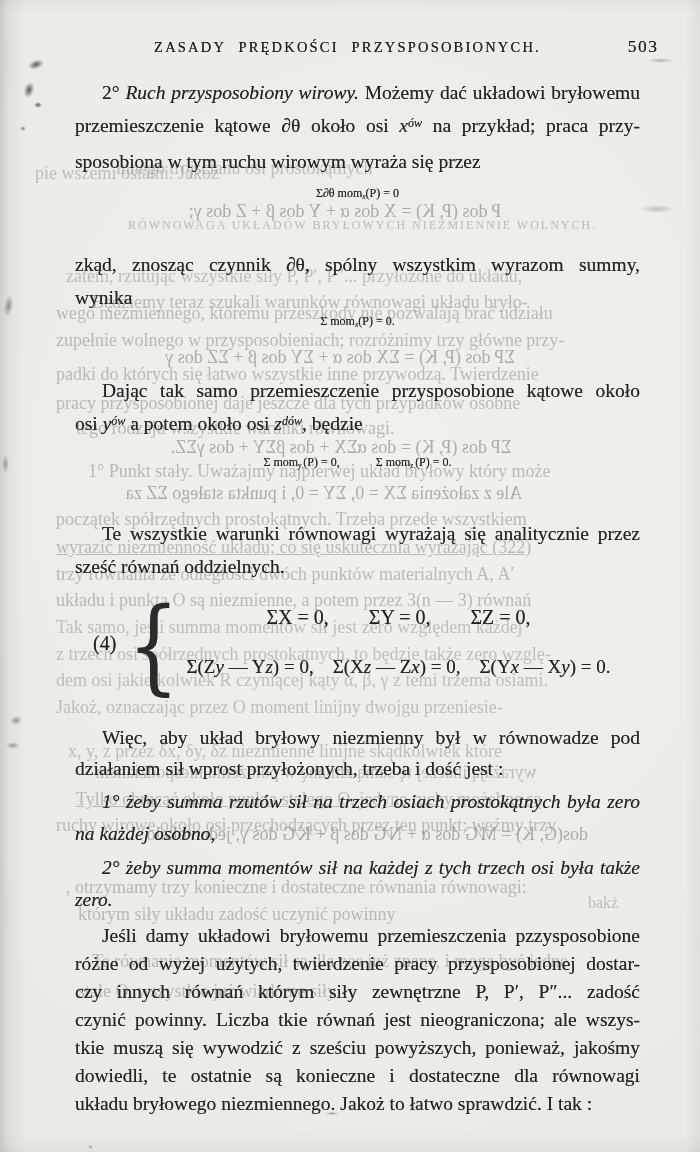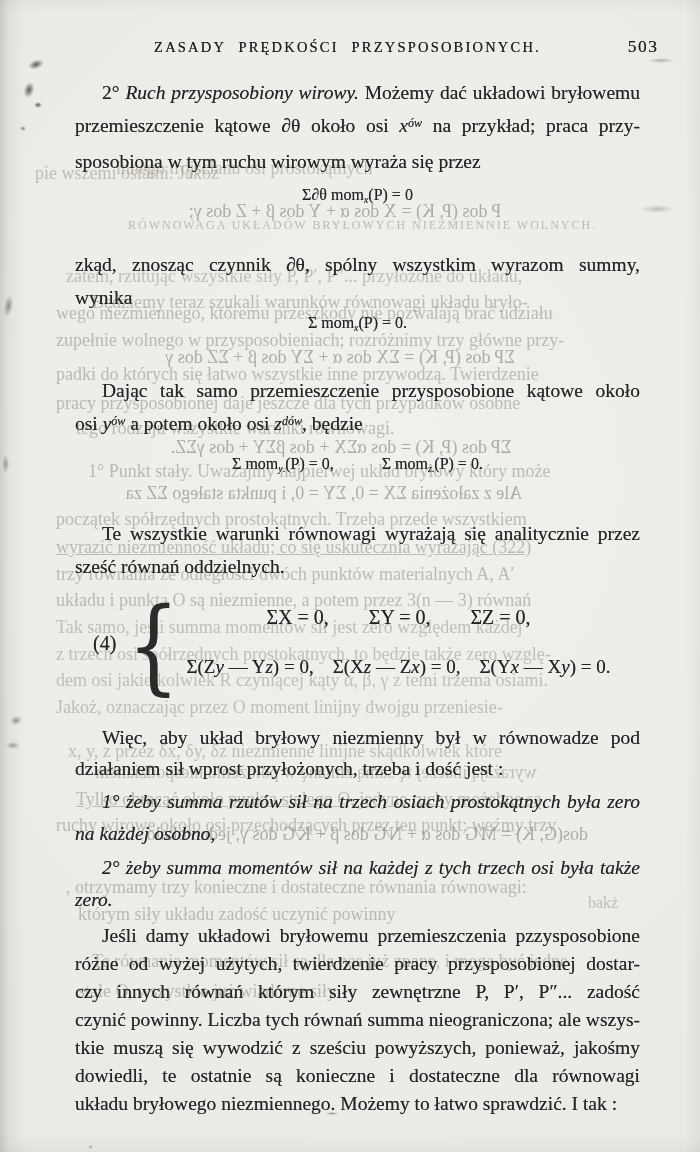--- a/index.html
+++ b/index.html
@@ -39,21 +39,21 @@
            text-align:center;font-size:17.5px;letter-spacing:1.5px;color:#1e1e1e;
            text-shadow:0 0 0.5px rgba(0,0,0,0.6);}
   .block{position:absolute;left:75px;width:565px;z-index:3;
          font-size:19.5px;line-height:33px;color:#242424;
          text-shadow:0 0 0.4px rgba(15,15,15,0.55);}
   .block .line{text-align:justify;text-align-last:justify;}
   .block .line:last-child{text-align-last:auto;}
   .indent .line:first-child{text-indent:27px;}
   .italic{font-style:italic;}
   .formula{position:absolute;left:75px;width:565px;z-index:3;text-align:center;
-           font-size:16px;color:#242424;text-shadow:0 0 0.4px rgba(15,15,15,0.55);}
+           font-size:12px;color:#242424;text-shadow:0 0 0.4px rgba(15,15,15,0.55);}
   sup{position:relative;top:-0.45em;font-size:0.62em;vertical-align:baseline;}
   sub{position:relative;top:0.28em;font-size:0.62em;vertical-align:baseline;}
   .eq4{position:absolute;left:75px;top:596px;width:565px;height:112px;z-index:3;
        color:#242424;text-shadow:0 0 0.4px rgba(15,15,15,0.55);}
   .eq4 .label{position:absolute;left:18px;top:36px;font-size:20px;}
   .eq4 .brace{position:absolute;left:46px;top:0px;font-size:102px;line-height:100px;
               transform:scaleX(0.8);font-family:"DejaVu Serif",serif;color:#2b2b2b;}
   .eq4 .row{position:absolute;left:82px;width:483px;text-align:center;}
   .eq4 .row1{top:10px;font-size:20px;}
   .eq4 .row2{top:60px;font-size:19px;}
@@ -154,19 +154,19 @@
       <div class="line">na każdej osobno,</div>
     </div>
   <div class="block indent italic" style="top:852px;line-height:32px">
       <div class="line">2° żeby summa momentów sił na każdej z tych trzech osi była także</div>
       <div class="line">zero.</div>
     </div>
   <div class="block indent" style="top:922px;line-height:28px">
       <div class="line">Jeśli damy układowi bryłowemu przemieszczenia pzzysposobione</div>
       <div class="line">różne od wyżej użytych, twierdzenie pracy przysposobionej dostar-</div>
       <div class="line">czy innych równań którym siły zewnętrzne P, P′, P″... zadość</div>
-      <div class="line">czynić powinny. Liczba tych równań summa nieograniczona; ale wszys-</div>
+      <div class="line">czynić powinny. Liczba tkie równań jest nieograniczona; ale wszys-</div>
       <div class="line">tkie muszą się wywodzić z sześciu powyższych, ponieważ, jakośmy</div>
       <div class="line">dowiedli, te ostatnie są konieczne i dostateczne dla równowagi</div>
-      <div class="line">układu bryłowego niezmiennego. Możemy to łatwo sprawdzić. I tak :</div>
+      <div class="line">układu bryłowego niezmiennego. Jakoż to łatwo sprawdzić. I tak :</div>
     </div>
 
 </div>
 
 </body></html>

